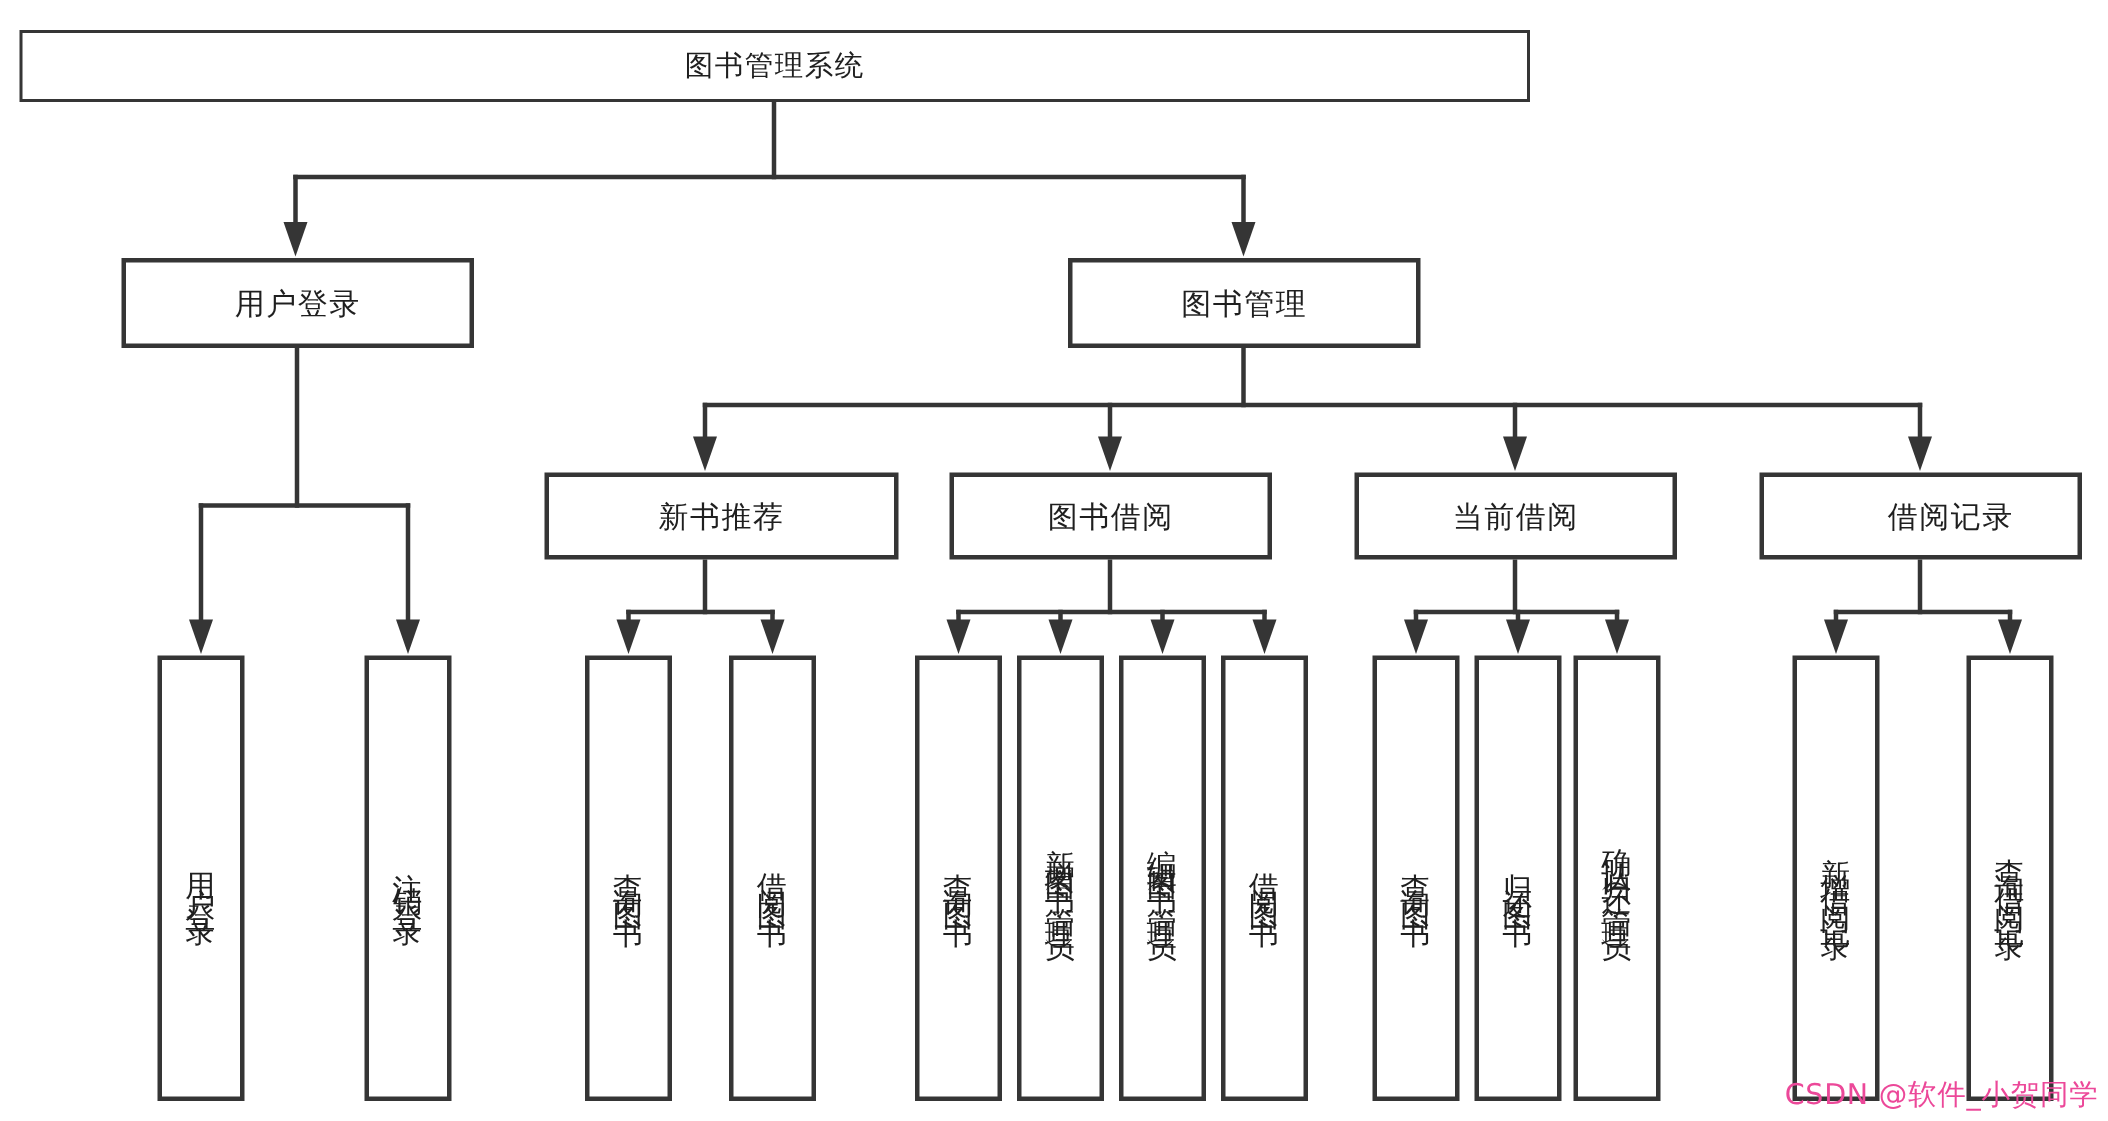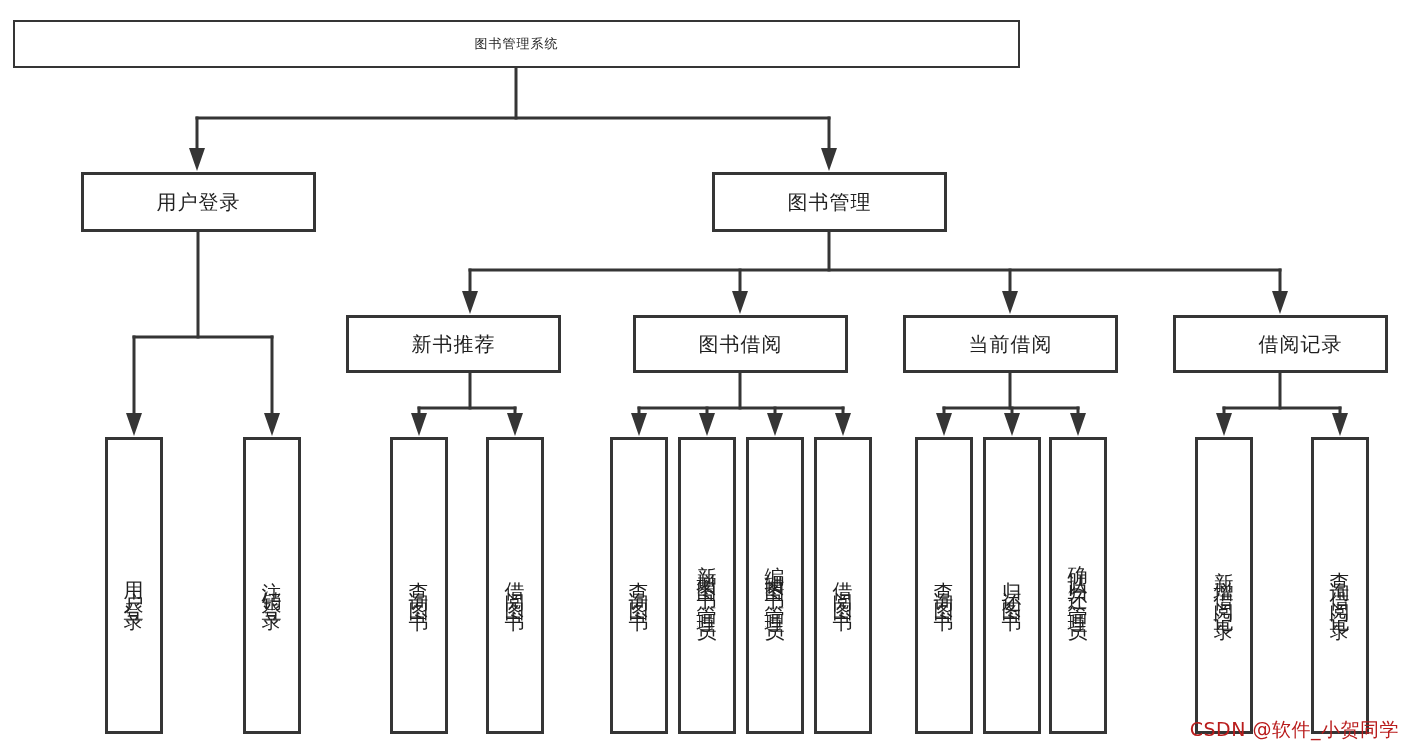--- a/index.html
+++ b/index.html
@@ -30,21 +30,21 @@
     display: flex;
     align-items: center;
     justify-content: center;
     font-size: 20px;
     letter-spacing: 1px;
     color: #1f1f1f;
     white-space: nowrap;
   }
   .hbox.root {
     border-width: 2px;
-    font-size: 13px;
+    font-size: 19px;
     font-family: Liberation Mono, monospace;
   }
   .vbox {
     position: absolute;
     background: #ffffff;
     border: 3px solid #353535;
     box-sizing: border-box;
     width: 58px;
     top: 437px;
     height: 297px;
@@ -59,21 +59,21 @@
     line-height: 1;
   }
   .vbox.long {
     letter-spacing: 8px;
   }
   #watermark {
     position: absolute;
     right: 6px;
     top: 717px;
     font-size: 19px;
-    color: #b91c1c;
+    color: #ec4899;
     letter-spacing: 0.5px;
     white-space: nowrap;
   }
 </style>
 </head>
 <body>
 
 <div id="canvas">
 
   <svg id="connector-layer" viewBox="0 0 1405 747" xmlns="http://www.w3.org/2000/svg">
@@ -147,21 +147,21 @@
       <polygon points="1216,413 1232,413 1224,436"></polygon>
       <polygon points="1332,413 1348,413 1340,436"></polygon>
     </g>
   </svg>
 
   <div class="hbox root" style="left:13px; top:20px; width:1007px; height:48px;">图书管理系统</div>
 
   <div class="hbox" style="left:81px; top:172px; width:235px; height:60px;">用户登录</div>
   <div class="hbox" style="left:712px; top:172px; width:235px; height:60px;text-align:center;">图书管理</div>
 
-  <div class="hbox" style="left:346px; top:315px; width:215px; height:58px;">新书推荐</div>
+  <div class="hbox" style="left:363px; top:315px; width:236px; height:58px;">新书推荐</div>
   <div class="hbox" style="left:633px; top:315px; width:215px; height:58px;text-align:center;">图书借阅</div>
   <div class="hbox" style="left:903px; top:315px; width:215px; height:58px;">当前借阅</div>
   <div class="hbox" style="left:1173px; top:315px; width:215px; height:58px;padding-left:40px;">借阅记录</div>
 
   <div class="vbox" style="left:105px;">用户登录</div>
   <div class="vbox" style="left:243px;">注销登录</div>
 
   <div class="vbox" style="left:390px;">查询图书</div>
   <div class="vbox" style="left:486px;">借阅图书</div>
 

